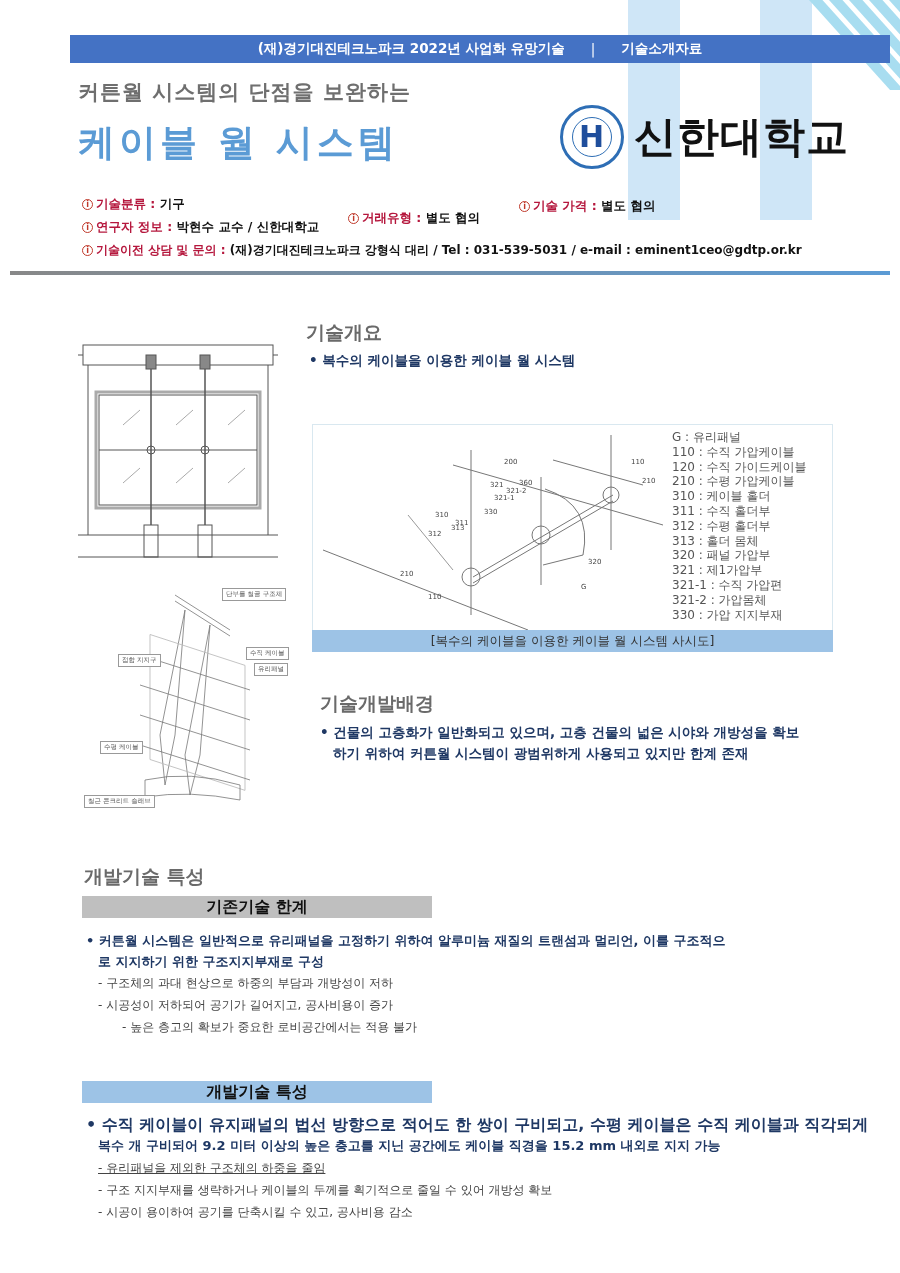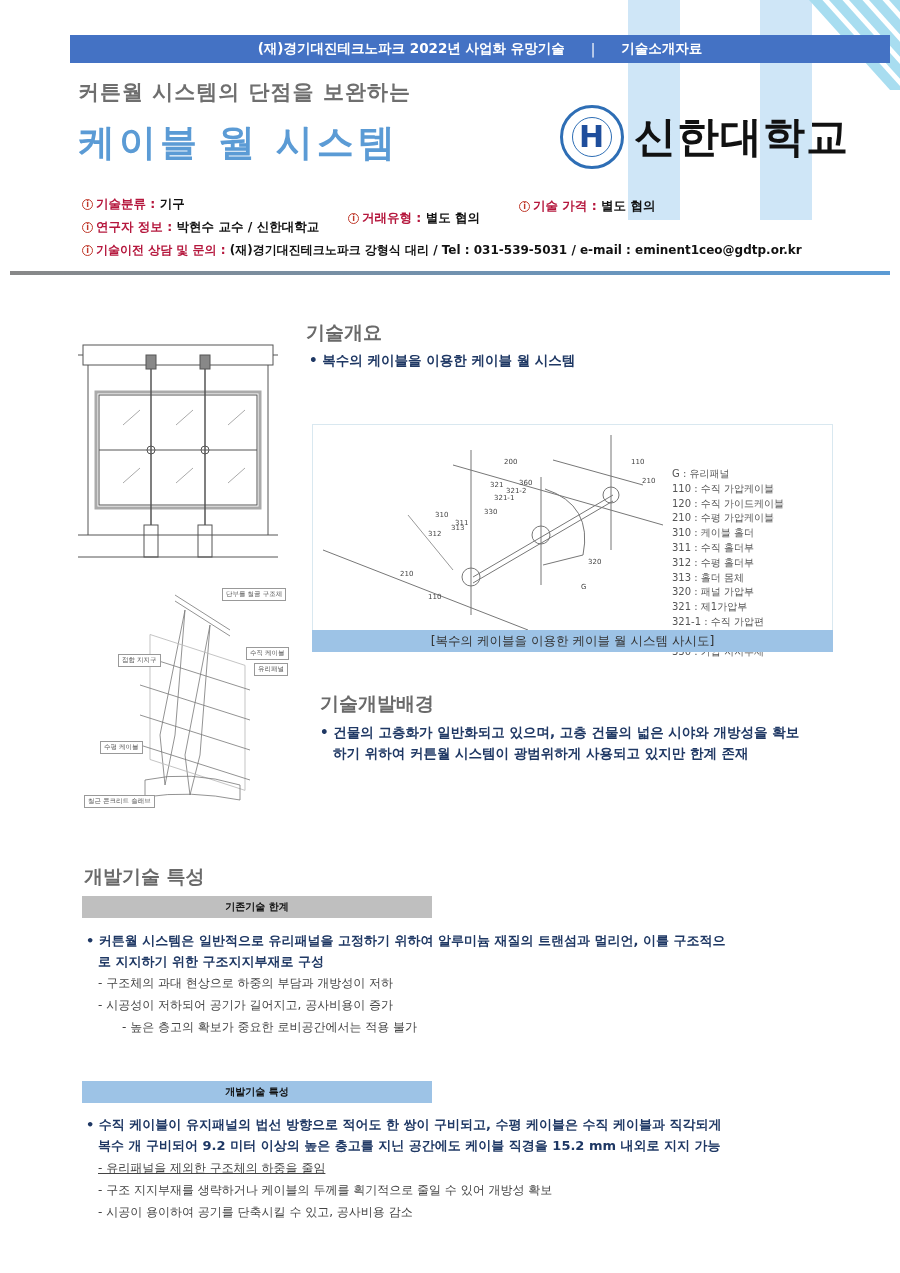--- a/index.html
+++ b/index.html
@@ -35,27 +35,27 @@
   .divider { position: absolute; left: 10px; top: 271px; width: 880px; height: 4px;
     background: linear-gradient(to right, #888888, #5b9bd5); }
 
   .sec-heading { position: absolute; font-size: 19px; font-weight: bold; color: #6a6a6a; }
   .bullet-main { position: absolute; font-size: 13.5px; font-weight: bold; color: #1f3864; line-height: 21px; }
   .bullet-sub { position: absolute; font-size: 12px; color: #444; line-height: 22px; }
 
   .fig-box { position: absolute; left: 312px; top: 424px; width: 521px; height: 228px; border: 1px solid #d9e8f0; background: #fff; }
   .fig-caption { position: absolute; left: 312px; top: 630px; width: 521px; height: 22px; background: #9dc3e6;
     font-size: 12.5px; color: #333; display: flex; align-items: center; justify-content: center; }
-  .legend { position: absolute; left: 672px; top: 430px; font-size: 10px; color: #555; line-height: 14.8px; margin-top: 37px; }
+  .legend { position: absolute; left: 672px; top: 430px; font-size: 12px; color: #555; line-height: 14.8px; }
 
   .drawing { position: absolute; }
   .callout { position: absolute; font-size: 6.5px; color: #555; border: 1px solid #999; background: #fff; padding: 1px 3px; white-space: nowrap; }
   .num-label { position: absolute; font-size: 7px; color: #444; }
 
-  .sub-bar { position: absolute; left: 82px; width: 350px; height: 22px; font-size: 10px; font-weight: bold; color: #111;
+  .sub-bar { position: absolute; left: 82px; width: 350px; height: 22px; font-size: 16px; font-weight: bold; color: #111;
     display: flex; align-items: center; justify-content: center; }
 </style>
 </head>
 <body>
 
 <div class="deco-bar" style="left:628px; top:0; width:52px; height:220px;"></div>
 <div class="deco-bar" style="left:760px; top:0; width:52px; height:220px;"></div>
 <div class="deco-stripes">
   <span style="left:20px; top:-10px;"></span>
     <span style="left:40px; top:-10px;"></span>
@@ -212,17 +212,17 @@
 
 <div class="sec-heading" style="left:84px; top:864px;">개발기술 특성</div>
 <div class="sub-bar" style="top:896px; background:#bfbfbf;">기존기술 한계</div>
 <div class="bullet-main" style="left:86px; top:930px; font-size:13px;">• 커튼월 시스템은 일반적으로 유리패널을 고정하기 위하여 알루미늄 재질의 트랜섬과 멀리언, 이를 구조적으</div>
 <div class="bullet-main" style="left:98px; top:951px; font-size:13px;">로 지지하기 위한 구조지지부재로 구성</div>
 <div class="bullet-sub" style="left:98px; top:972px;">- 구조체의 과대 현상으로 하중의 부담과 개방성이 저하</div>
 <div class="bullet-sub" style="left:98px; top:994px;">- 시공성이 저하되어 공기가 길어지고, 공사비용이 증가</div>
 <div class="bullet-sub" style="left:98px; top:1016px;margin-left:24px;">- 높은 층고의 확보가 중요한 로비공간에서는 적용 불가</div>
 
 <div class="sub-bar" style="top:1081px; background:#9dc3e6;">개발기술 특성</div>
-<div class="bullet-main" style="left:86px; top:1114px; font-size:13px;">• 수직 케이블이 유지패널의 법선 방향으로 적어도 한 쌍이 구비되고, 수평 케이블은 수직 케이블과 직각되게</div>
+<div class="bullet-main" style="left:86px; top:1114px; font-size:16px;">• 수직 케이블이 유지패널의 법선 방향으로 적어도 한 쌍이 구비되고, 수평 케이블은 수직 케이블과 직각되게</div>
 <div class="bullet-main" style="left:98px; top:1135px; font-size:13px;">복수 개 구비되어 9.2 미터 이상의 높은 층고를 지닌 공간에도 케이블 직경을 15.2 mm 내외로 지지 가능</div>
 <div class="bullet-sub" style="left:98px; top:1157px;text-decoration:underline;">- 유리패널을 제외한 구조체의 하중을 줄임</div>
 <div class="bullet-sub" style="left:98px; top:1179px;">- 구조 지지부재를 생략하거나 케이블의 두께를 획기적으로 줄일 수 있어 개방성 확보</div>
 <div class="bullet-sub" style="left:98px; top:1201px;">- 시공이 용이하여 공기를 단축시킬 수 있고, 공사비용 감소</div>
 
 </body></html>

